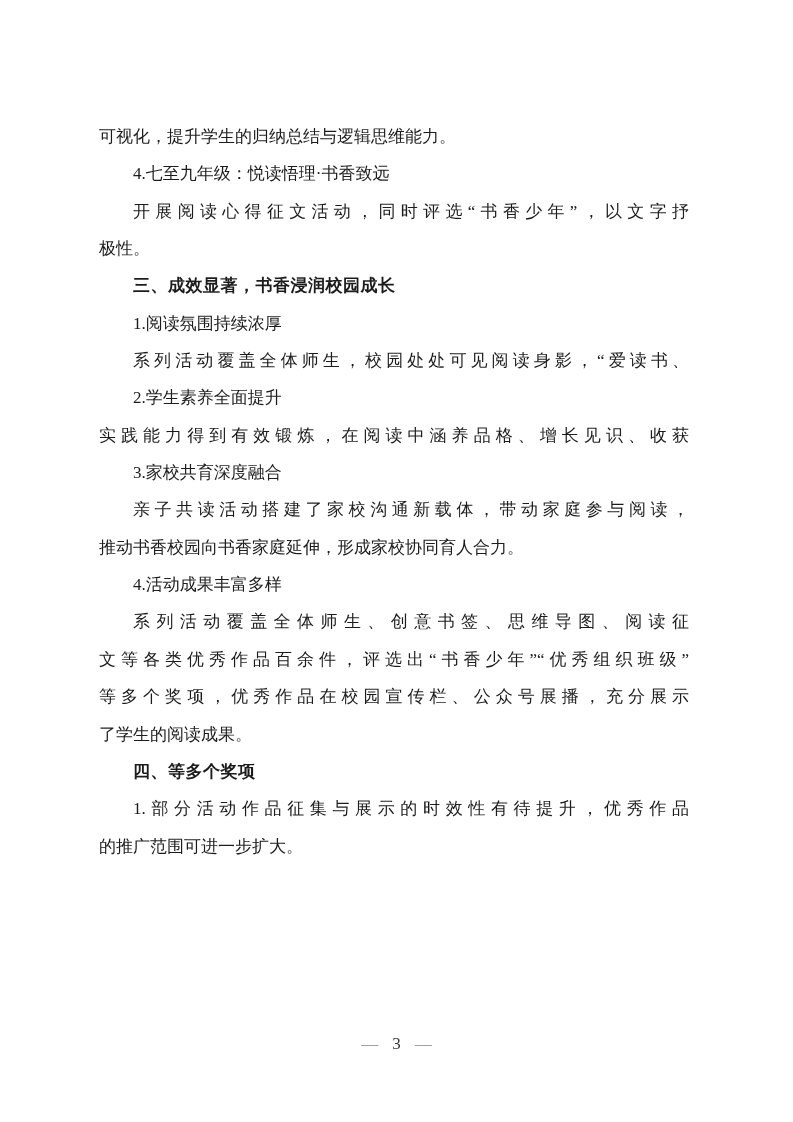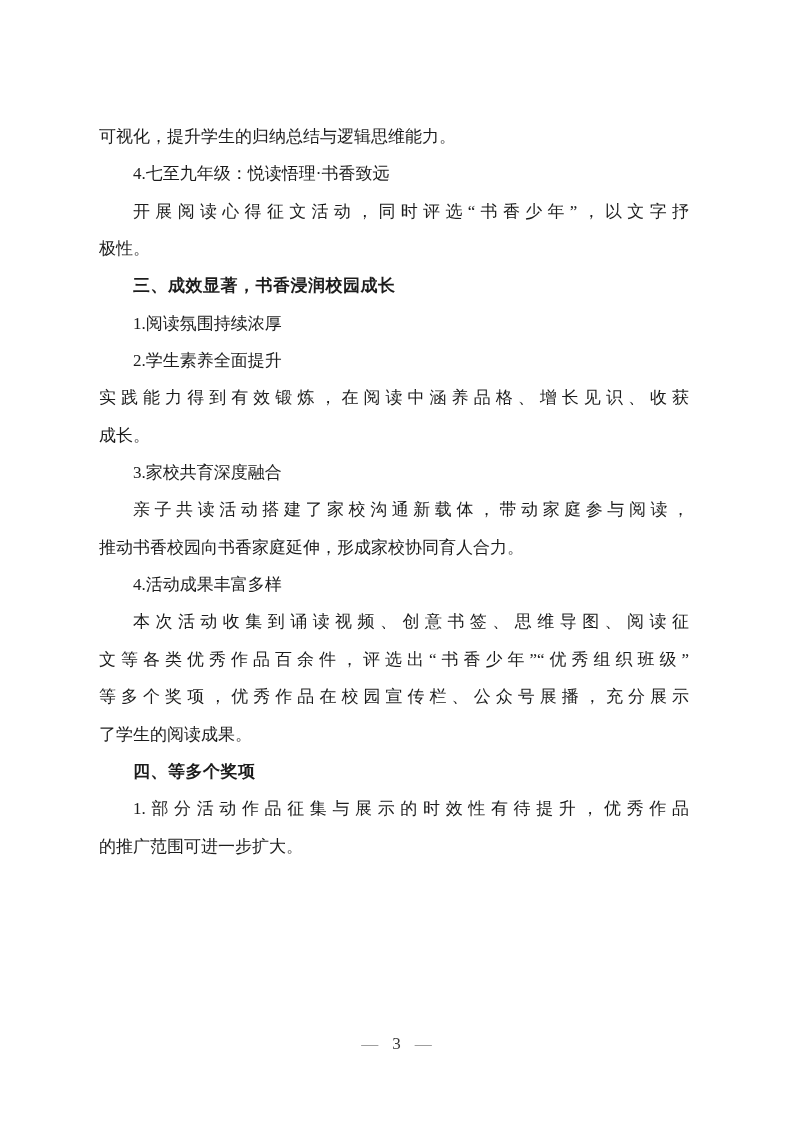--- a/index.html
+++ b/index.html
@@ -67,28 +67,28 @@
 <div class="page">
 
   <div class="content">
 
   <div class="line">可视化，提升学生的归纳总结与逻辑思维能力。</div>
       <div class="line indent">4.七至九年级：悦读悟理·书香致远</div>
       <div class="line indent justify">开展阅读心得征文活动，同时评选“书香少年”，以文字抒</div>
       <div class="line">极性。</div>
       <div class="line indent bold">三、成效显著，书香浸润校园成长</div>
       <div class="line indent">1.阅读氛围持续浓厚</div>
+      <div class="line indent justify">系列活动覆盖全体师生，校园处处可见阅读身影，“爱读书、</div>
       <div class="line indent">2.学生素养全面提升</div>
       <div class="line justify">实践能力得到有效锻炼，在阅读中涵养品格、增长见识、收获</div>
-      <div class="line">成长。</div>
       <div class="line indent">3.家校共育深度融合</div>
       <div class="line indent justify">亲子共读活动搭建了家校沟通新载体，带动家庭参与阅读，</div>
       <div class="line">推动书香校园向书香家庭延伸，形成家校协同育人合力。</div>
       <div class="line indent">4.活动成果丰富多样</div>
-      <div class="line indent justify">本次活动收集到诵读视频、创意书签、思维导图、阅读征</div>
+      <div class="line indent justify">系列活动覆盖全体师生、创意书签、思维导图、阅读征</div>
       <div class="line justify">文等各类优秀作品百余件，评选出“书香少年”“优秀组织班级”</div>
       <div class="line justify">等多个奖项，优秀作品在校园宣传栏、公众号展播，充分展示</div>
       <div class="line">了学生的阅读成果。</div>
       <div class="line indent bold">四、等多个奖项</div>
       <div class="line indent justify">1.部分活动作品征集与展示的时效性有待提升，优秀作品</div>
       <div class="line">的推广范围可进一步扩大。</div>
     </div>
 
   <div class="footer">
     <span class="dash">—</span><span class="num">3</span><span class="dash">—</span>

